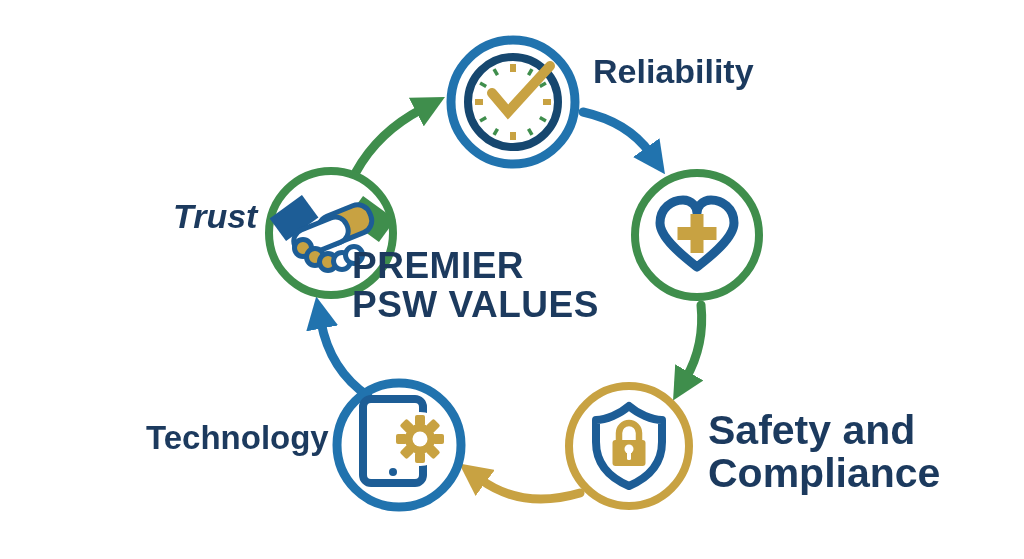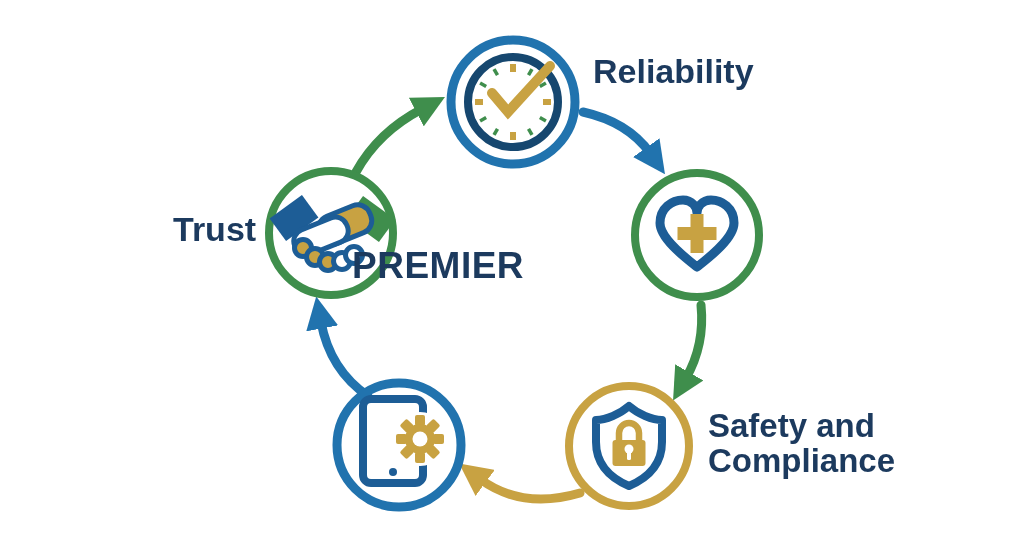--- a/index.html
+++ b/index.html
@@ -30,23 +30,23 @@
   .label{
     position:absolute;
     font-weight:700;
     color:var(--navy);
     letter-spacing:0px;
     line-height:1.06;
     white-space:normal;
   }
   #lbl-reliability{left:593px;top:53px;font-size:34px;}
   #lbl-quality{left:776px;top:196px;font-size:33px;width:175px;}
-  #lbl-safety{left:708px;top:409px;font-size:33px;width:218px;}
+  #lbl-safety{left:708px;top:409px;font-size:41px;width:218px;}
   #lbl-technology{left:146px;top:421px;font-size:33px;}
-  #lbl-trust{left:173px;top:211px;font-size:34px;}
+  #lbl-trust{left:173px;top:198px;font-size:34px;font-style:italic;}
 
   #center-title{
     position:absolute;left:352px;top:247px;width:320px;
     text-align:left;color:var(--navy);
     font-size:37px;font-weight:700;line-height:1.05;letter-spacing:0.5px;
   }
 </style>
 </head>
 <body>
 
@@ -148,19 +148,21 @@
         <circle cx="-16" cy="24" r="8.5" class="f-gold hand"></circle>
         <circle cx="-3" cy="29" r="8.5" class="f-gold hand"></circle>
         <circle cx="11" cy="28" r="8.5" class="f-white hand"></circle>
         <circle cx="23" cy="22" r="8.5" class="f-white hand"></circle>
       </g>
     </g>
   </svg>
 
   <div class="label" id="lbl-reliability">Reliability</div>
   <div class="label" id="lbl-safety">Safety and Compliance</div>
+  <div class="label" id="lbl-technology">Technology</div>
   <div class="label" id="lbl-trust">Trust</div>
 
   <div id="center-title">
     <div>PREMIER</div>
+    <div>PSW VALUES</div>
   </div>
 
 </div>
 
 </body></html>

